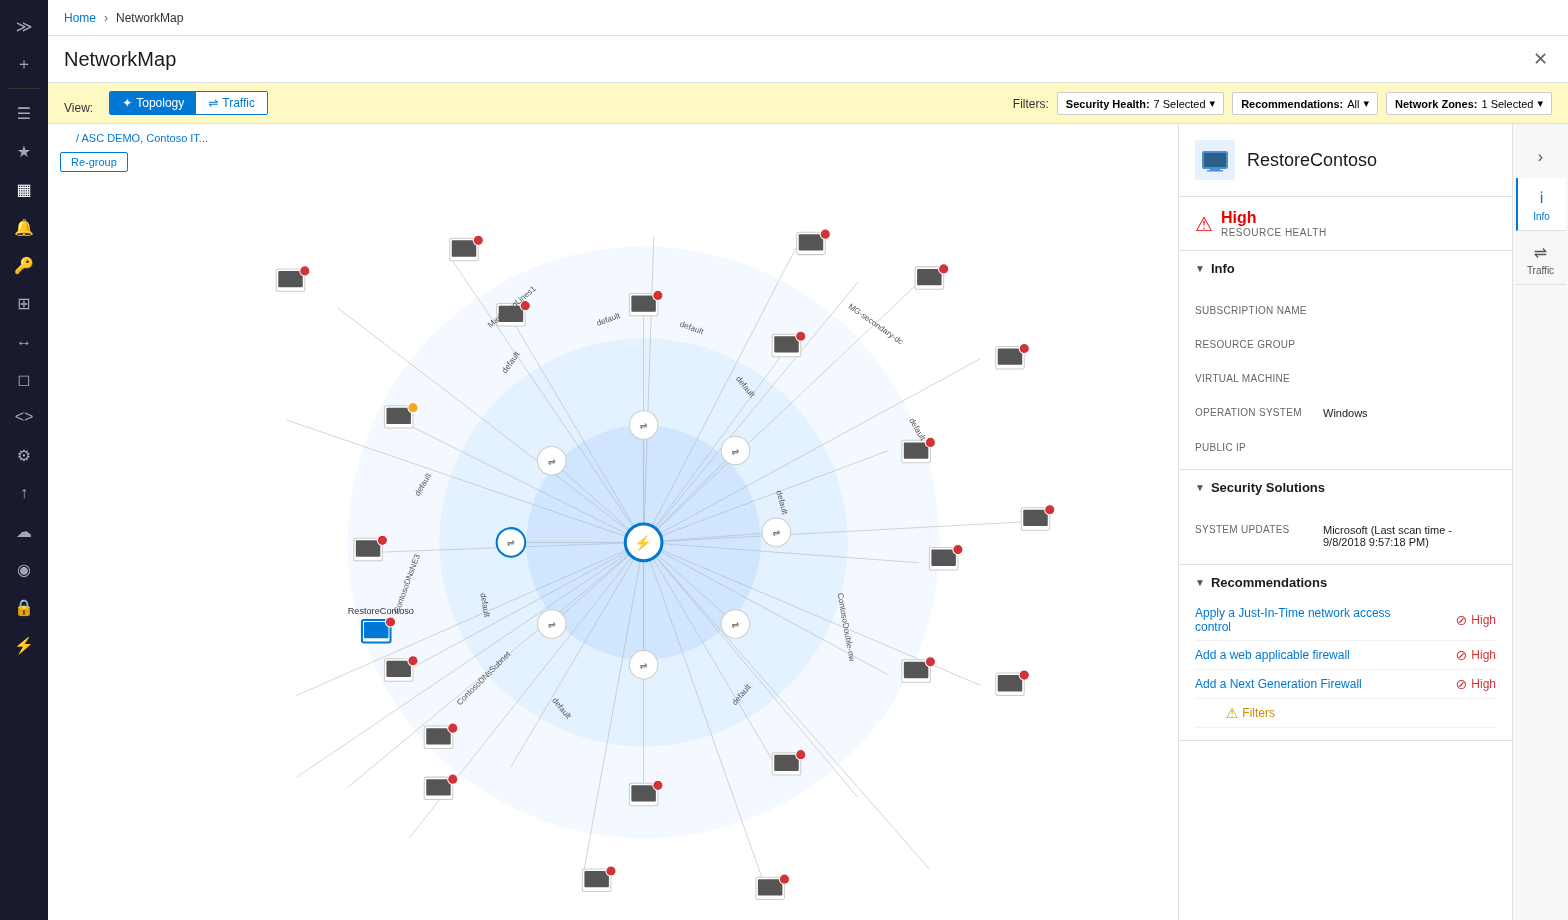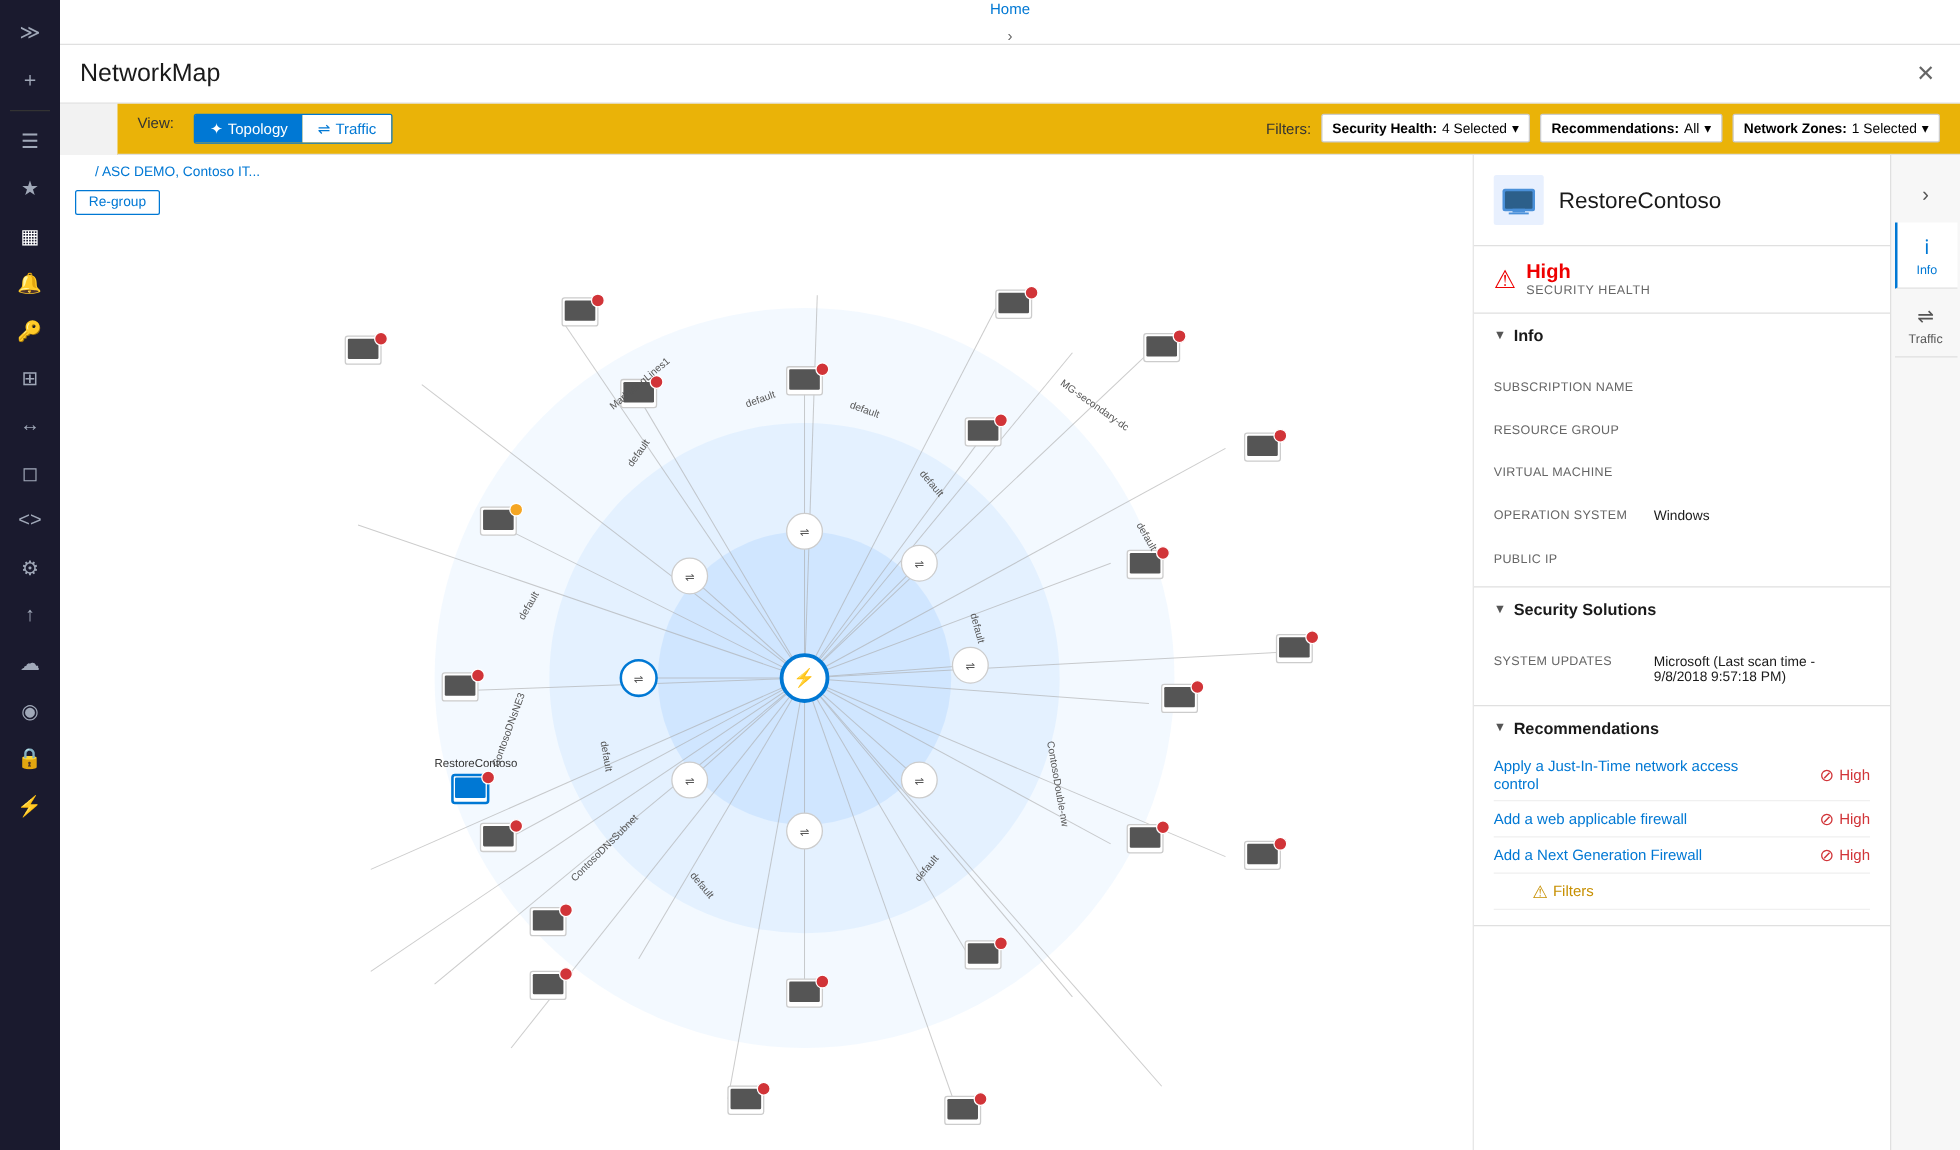--- a/index.html
+++ b/index.html
@@ -33,48 +33,46 @@
       background: #fff;
       border-bottom: 1px solid #e0e0e0;
       padding: 0 16px;
       height: 36px;
       display: flex;
       align-items: center;
       gap: 8px;
       font-size: 12px;
       color: #0078d4;
       flex-shrink: 0;
-      flex-direction: column;
     }
     .topbar .breadcrumb-sep { color: #666; }
     .topbar .breadcrumb-current { color: #333; }
 
     
     .page-header {
       background: #fff;
       border-bottom: 1px solid #e0e0e0;
       padding: 8px 16px;
       display: flex;
       align-items: center;
       justify-content: space-between;
       flex-shrink: 0;
     }
     .page-title { font-size: 20px; font-weight: 300; color: #1a1a1a; }
     .close-btn { background: none; border: none; cursor: pointer; font-size: 18px; color: #666; padding: 4px; }
 
     
     .toolbar {
-      background: #eab308;
+      background: #fef9c3;
       border-bottom: 1px solid #e0e0e0;
       padding: 8px 16px;
       display: flex;
-      align-items: flex-start;
+      align-items: flex-end;
       gap: 16px;
       flex-shrink: 0;
-      margin-left: 46px;
     }
     .view-label { font-size: 12px; color: #333; }
     .view-buttons { display: flex; gap: 0; border: 1px solid #0078d4; border-radius: 2px; overflow: hidden; }
     .view-btn {
       padding: 4px 12px;
       border: none;
       cursor: pointer;
       font-size: 12px;
       display: flex; align-items: center; gap: 4px;
       background: #fff;
@@ -278,21 +276,21 @@
       </button>
       <button class="view-btn">
         <span>⇌</span>
         <span>Traffic</span>
       </button>
     </div>
     <div class="filters-section">
       <span class="filter-label">Filters:</span>
       <div class="filter-dropdown">
         <span class="bold">Security Health:</span>
-        <span>4 Selected</span>
+        <span>7 Selected</span>
         <span>▾</span>
       </div>
       <div class="filter-dropdown">
         <span class="bold">Recommendations:</span>
         <span>All</span>
         <span>▾</span>
       </div>
       <div class="filter-dropdown">
         <span class="bold">Network Zones:</span>
         <span>1 Selected</span>
@@ -521,21 +519,21 @@
               <rect x="7" y="25" width="16" height="1.5" fill="#4a90d9"></rect>
             </svg>
           </div>
           <span class="detail-title">RestoreContoso</span>
         </div>
 
         <div class="security-health-bar">
           <span class="health-high">⚠</span>
           <div>
             <div class="health-label">High</div>
-            <div class="health-sub">SECURITY HEALTH</div>
+            <div class="health-sub">RESOURCE HEALTH</div>
           </div>
         </div>
 
         <div class="section">
           <div class="section-header">
             <span class="section-chevron">▼</span>
             <span>Info</span>
           </div>
           <div class="section-content">
             <div class="info-row">

